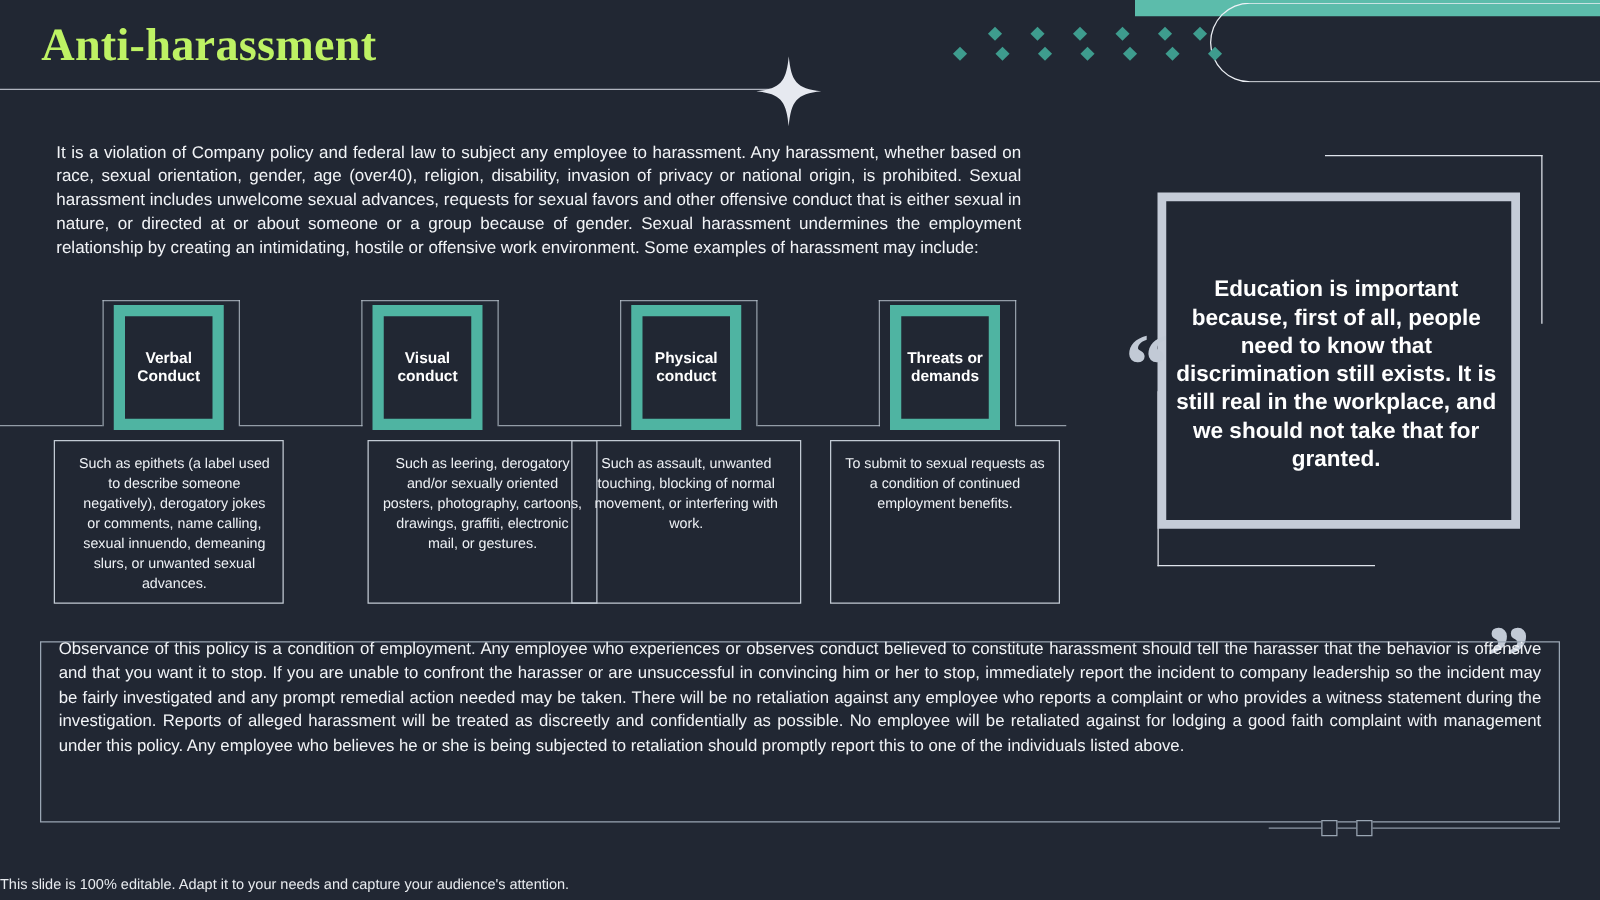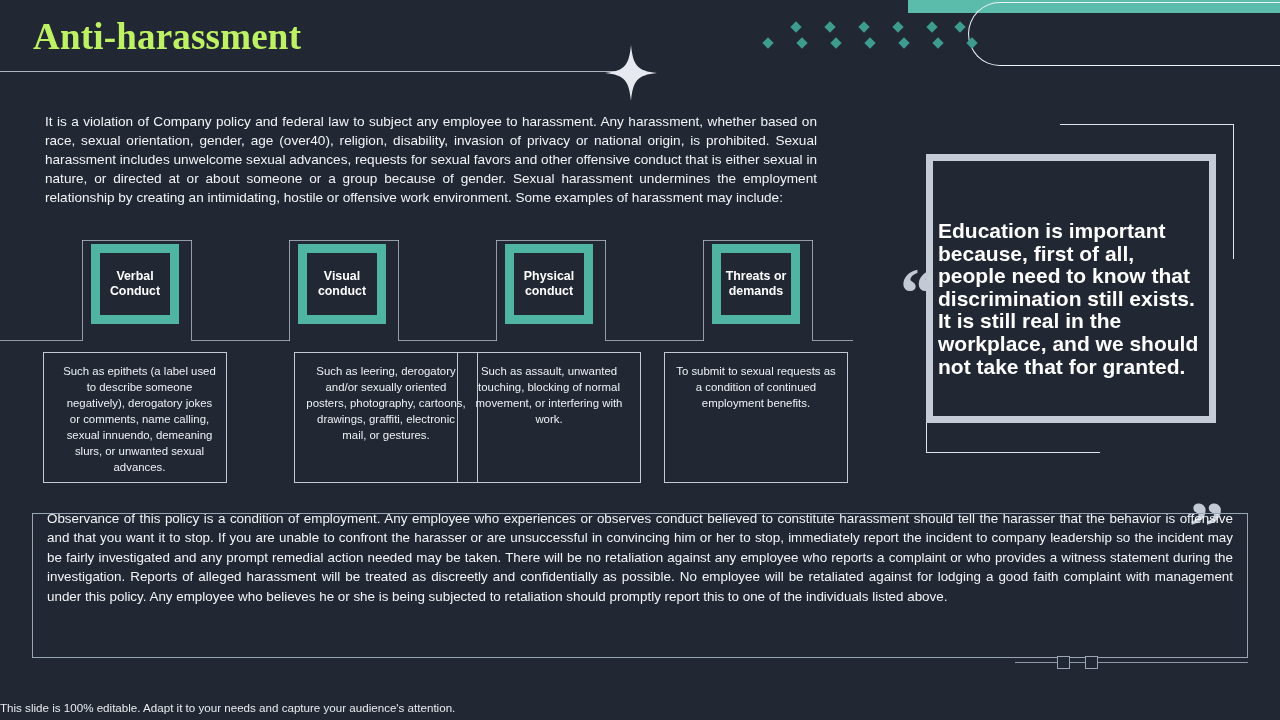--- a/index.html
+++ b/index.html
@@ -47,21 +47,21 @@
     font-size:13.6px; line-height:19px; color:#f2f4f7;
     text-align:justify; text-justify:inter-word;
   }
 
   
   .connectors{ position:absolute; left:0; top:236px; width:880px; height:108px; }
   .cline{ position:absolute; background:#b9c4cf; opacity:.75; }
 
   
   .cat{
-    position:absolute; top:244px; width:88px; height:80px;
+    position:absolute; top:244px; width:88px; height:100px;
     border:9px solid #4fb4a2; background:#212733;
     display:flex; align-items:center; justify-content:flex-end;
   }
   .cat-label{
     font-size:12.4px; font-weight:700; line-height:15px;
     text-align:center; color:#ffffff;
   }
 
   
   .desc{
@@ -88,22 +88,22 @@
     border:7px solid #c5ccd8; background:transparent;
   }
   .q-mark{
     position:absolute; font-family:"Liberation Serif", serif;
     color:#c2cad6; font-weight:700; line-height:1;
   }
   .q-open{ left:10px; top:143px; font-size:70px; }
   .q-close{ left:299px; top:377px; font-size:70px; }
   .q-text{
     position:absolute; left:938px; top:220px; width:262px;
-    font-size:21px; font-weight:700; line-height:22.6px;
-    color:#ffffff;
+    font-size:18px; font-weight:700; line-height:22.6px;
+    text-align:center; color:#ffffff;
   }
 
   
   .note{
     position:absolute; left:32px; top:513px; width:1216px; height:145px;
     border:1px solid #9aa6b4;
   }
   .note-text{
     position:absolute; left:47px; top:509px; width:1186px;
     font-size:13.4px; line-height:19.4px; color:#f2f4f7;

